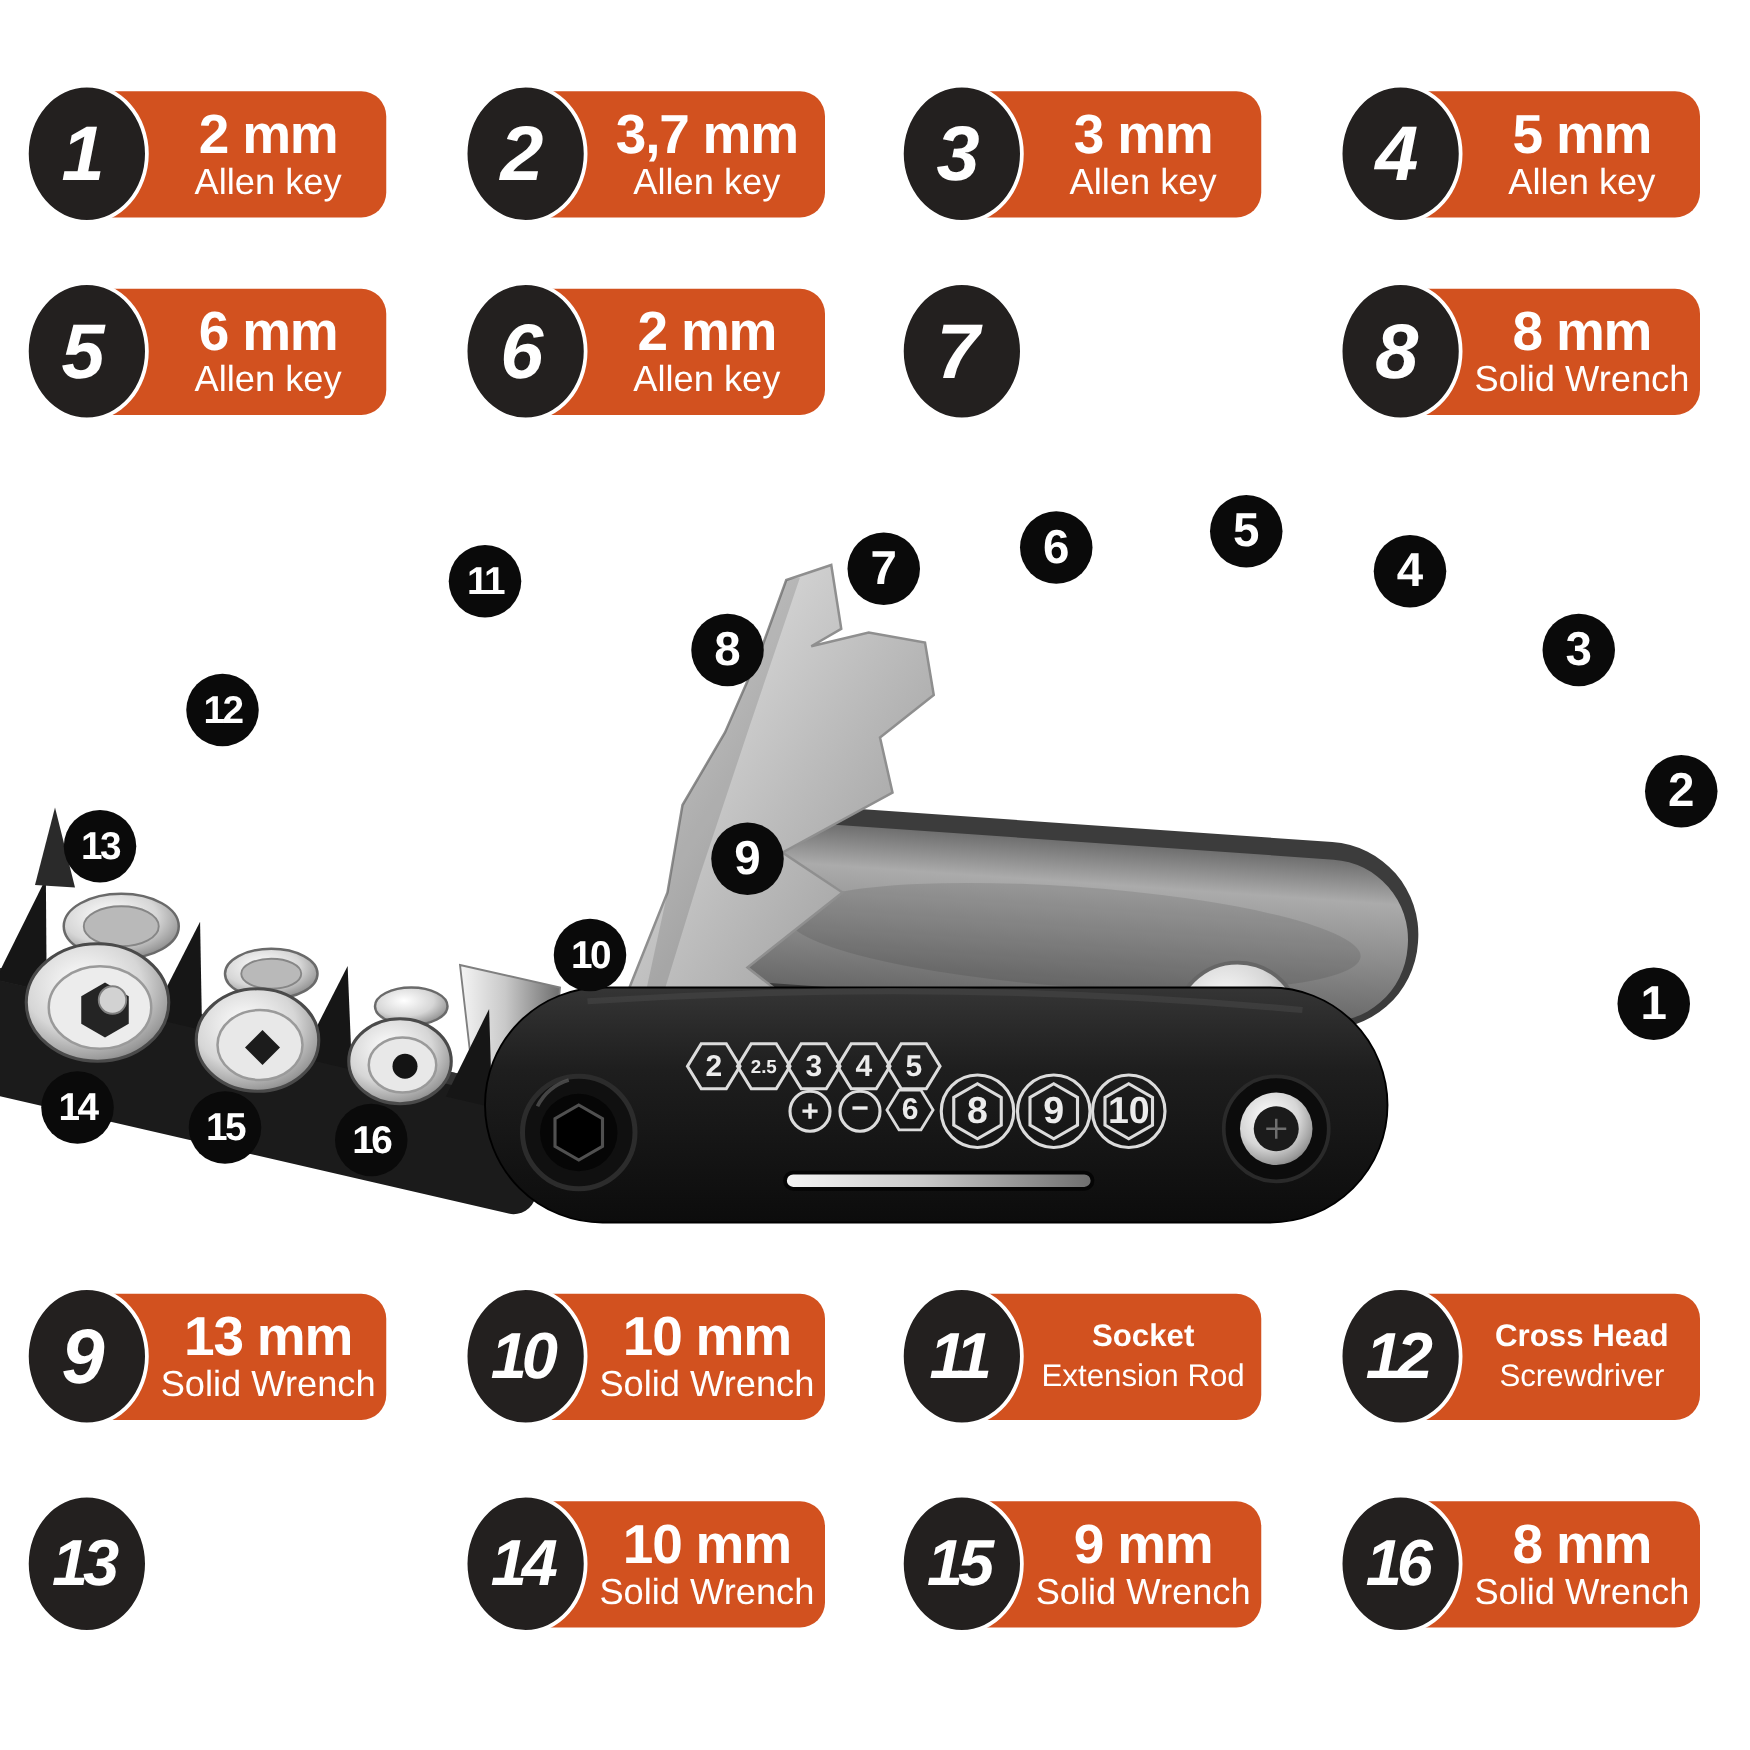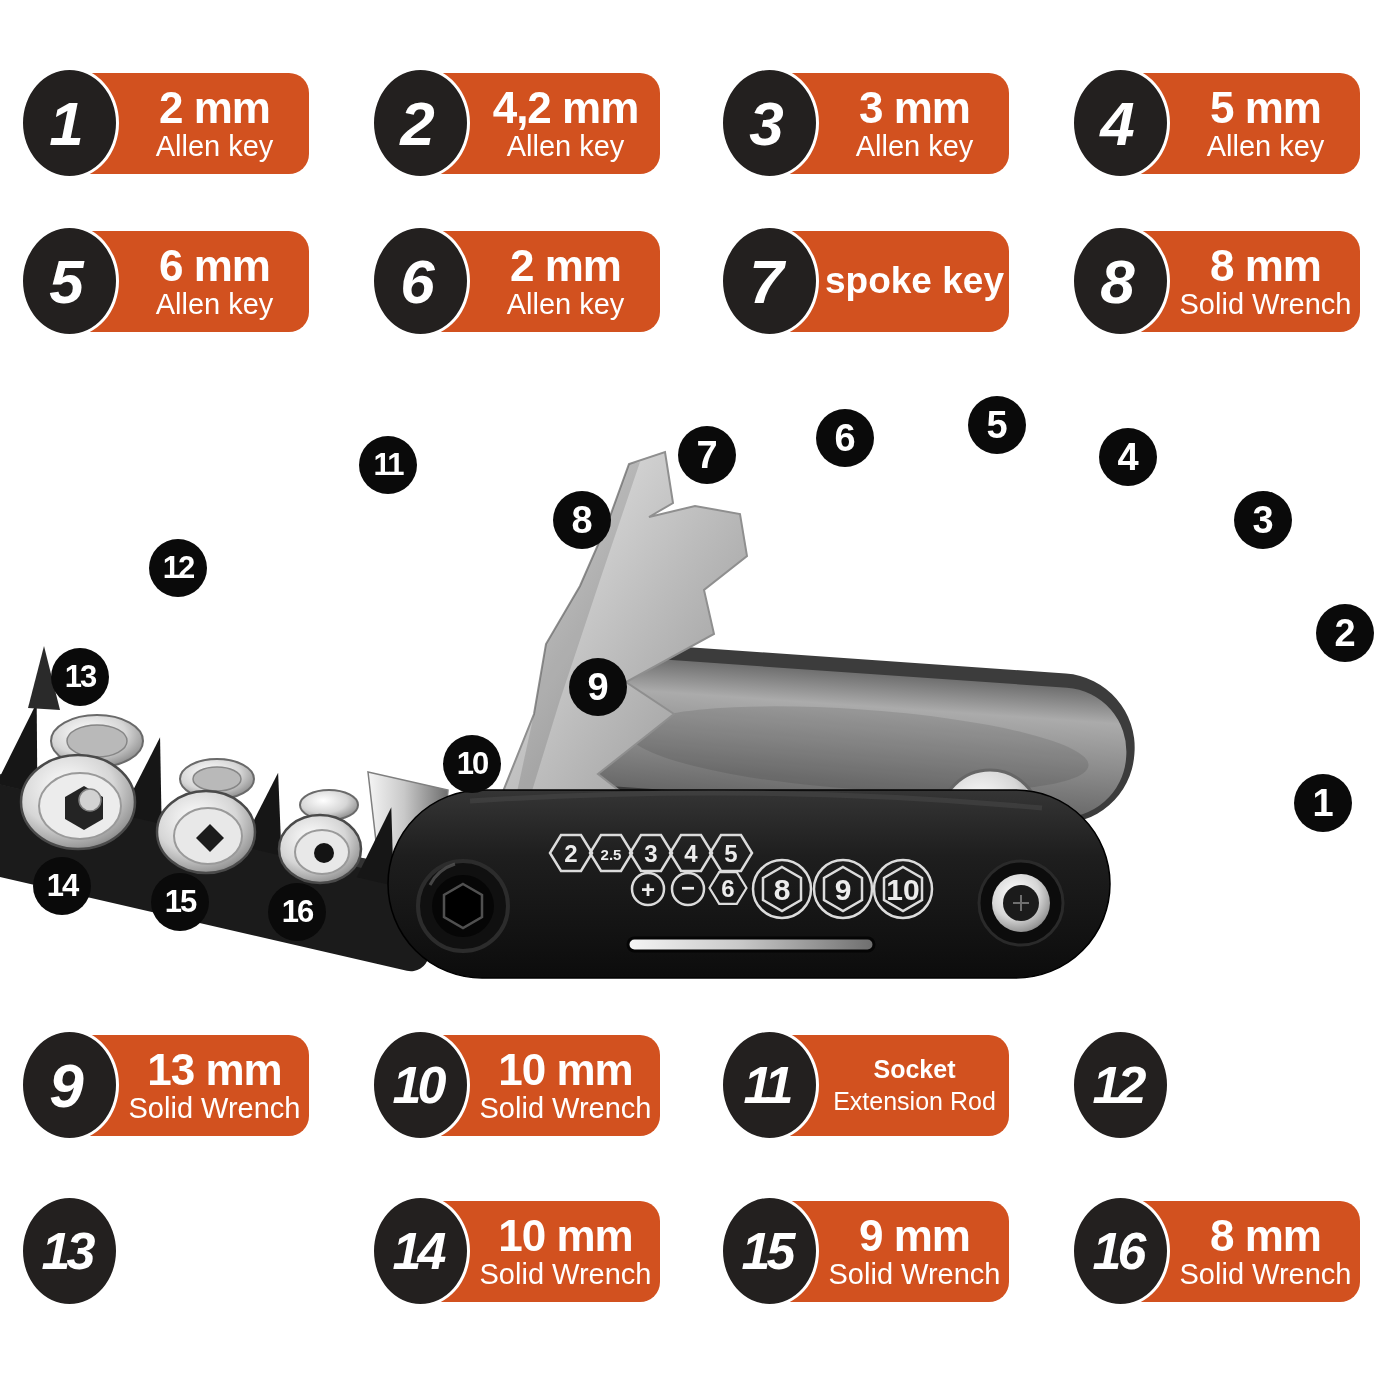--- a/index.html
+++ b/index.html
@@ -52,21 +52,21 @@
   <div class="lbl-rect">
     <div class="t1">2 mm</div>
     <div class="t2">Allen key</div>
   </div>
   <div class="lbl-badge">
       <span>1</span>
     </div>
 </div>
 <div class="lbl" style="left:371px;top:70px">
   <div class="lbl-rect">
-    <div class="t1">4,2 mm</div>
+    <div class="t1">3,7 mm</div>
     <div class="t2">Allen key</div>
   </div>
   <div class="lbl-badge">
       <span>2</span>
     </div>
 </div>
 <div class="lbl" style="left:720px;top:70px">
   <div class="lbl-rect">
     <div class="t1">3 mm</div>
     <div class="t2">Allen key</div>
@@ -97,24 +97,20 @@
 <div class="lbl" style="left:371px;top:228px">
   <div class="lbl-rect">
     <div class="t1">2 mm</div>
     <div class="t2">Allen key</div>
   </div>
   <div class="lbl-badge">
       <span>6</span>
     </div>
 </div>
 <div class="lbl single" style="left:720px;top:228px">
-  <div class="lbl-rect">
-    <div class="t1">spoke key</div>
-
-  </div>
   <div class="lbl-badge">
       <span>7</span>
     </div>
 </div>
 <div class="lbl" style="left:1071px;top:228px">
   <div class="lbl-rect">
     <div class="t1">8 mm</div>
     <div class="t2">Solid Wrench</div>
   </div>
   <div class="lbl-badge">
@@ -381,20 +377,24 @@
 <div class="lbl duo" style="left:720px;top:1032px">
   <div class="lbl-rect">
     <div class="t1">Socket</div>
     <div class="t2">Extension Rod</div>
   </div>
   <div class="lbl-badge wide">
       <span>11</span>
     </div>
 </div>
 <div class="lbl duo" style="left:1071px;top:1032px">
+  <div class="lbl-rect">
+    <div class="t1">Cross Head</div>
+    <div class="t2">Screwdriver</div>
+  </div>
   <div class="lbl-badge wide">
       <span>12</span>
     </div>
 </div>
 
 <div class="lbl duo" style="left:20px;top:1198px">
   <div class="lbl-badge wide">
       <span>13</span>
     </div>
 </div>

